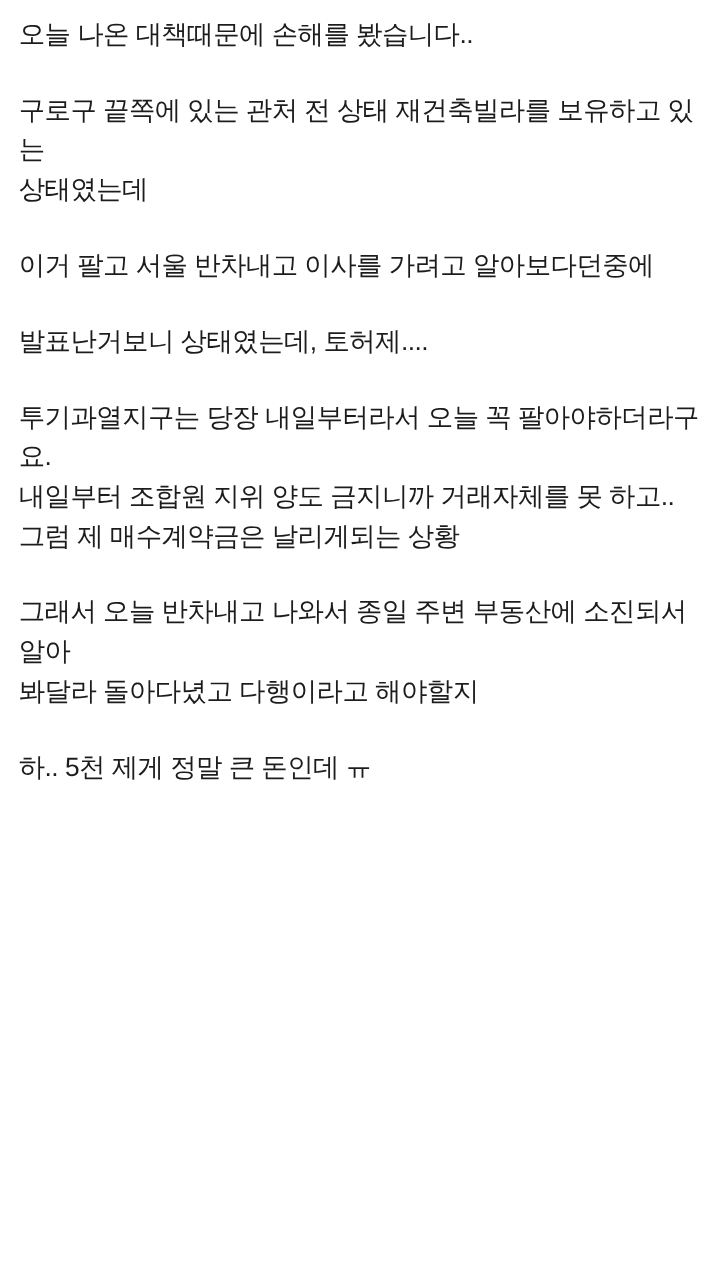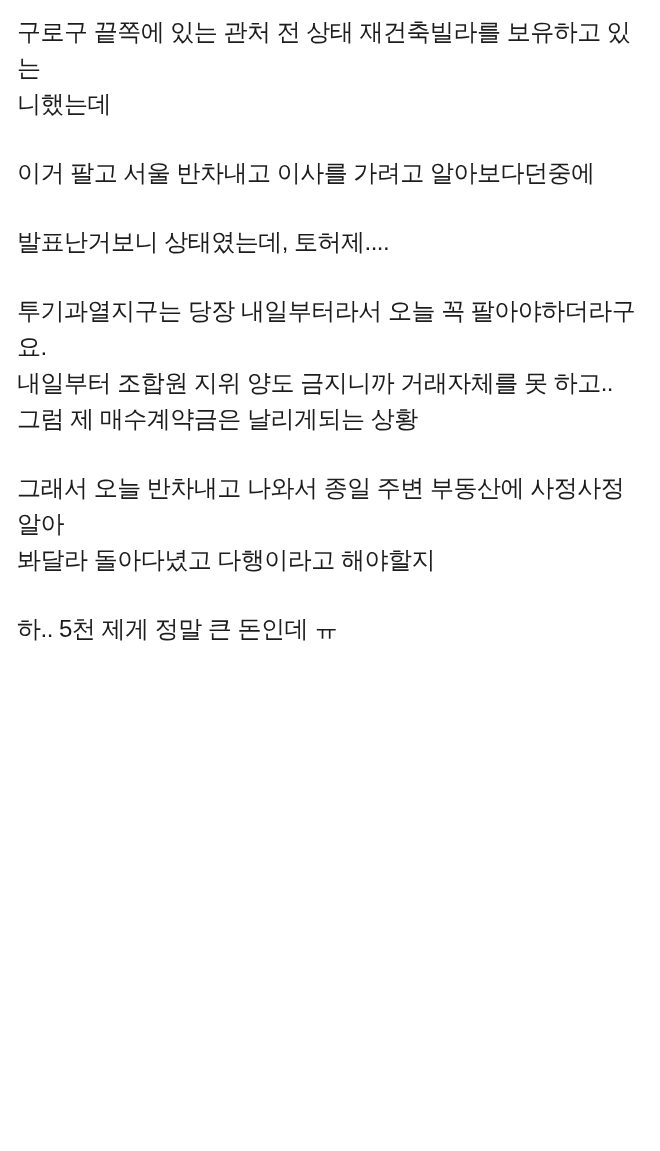--- a/index.html
+++ b/index.html
@@ -28,23 +28,24 @@
     white-space: pre-line; 
   }
   .para:last-child {
     margin-bottom: 16px;
   }
 </style>
 </head>
 <body style="background: rgb(255, 255, 255);">
 
 <main class="post" style="color: rgb(28, 28, 28);">
+    <p class="para">오늘 나온 대책때문에 손해를 봤습니다..</p>
     <p class="para">구로구 끝쪽에 있는 관처 전 상태 재건축빌라를 보유하고 있는
-니했는데</p>
+상태였는데</p>
     <p class="para">이거 팔고 서울 반차내고 이사를 가려고 알아보다던중에</p>
     <p class="para">발표난거보니 상태였는데, 토허제....</p>
     <p class="para">투기과열지구는 당장 내일부터라서 오늘 꼭 팔아야하더라구요.
 내일부터 조합원 지위 양도 금지니까 거래자체를 못 하고..
 그럼 제 매수계약금은 날리게되는 상황</p>
-    <p class="para">그래서 오늘 반차내고 나와서 종일 주변 부동산에 사정사정 알아
+    <p class="para">그래서 오늘 반차내고 나와서 종일 주변 부동산에 소진되서 알아
 봐달라 돌아다녔고 다행이라고 해야할지</p>
     <p class="para">하.. 5천 제게 정말 큰 돈인데 ㅠ</p>
   </main>
 
 </body></html>

